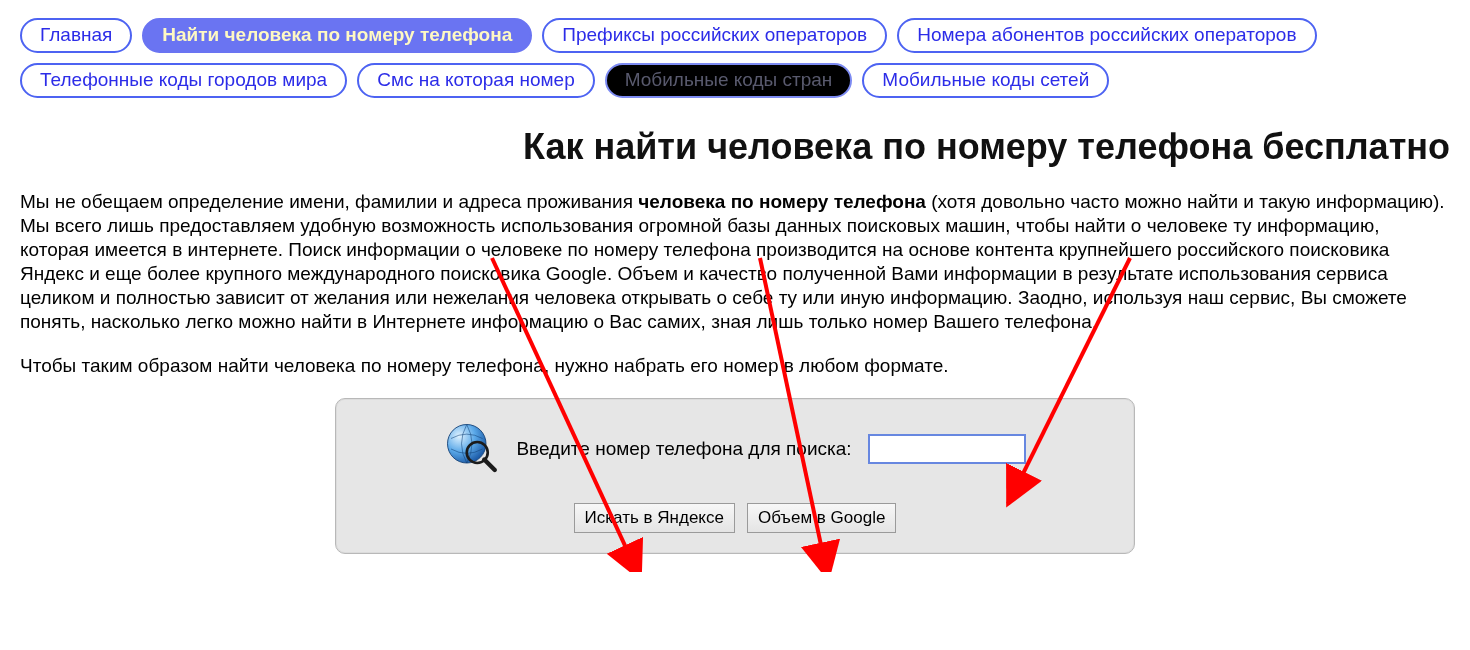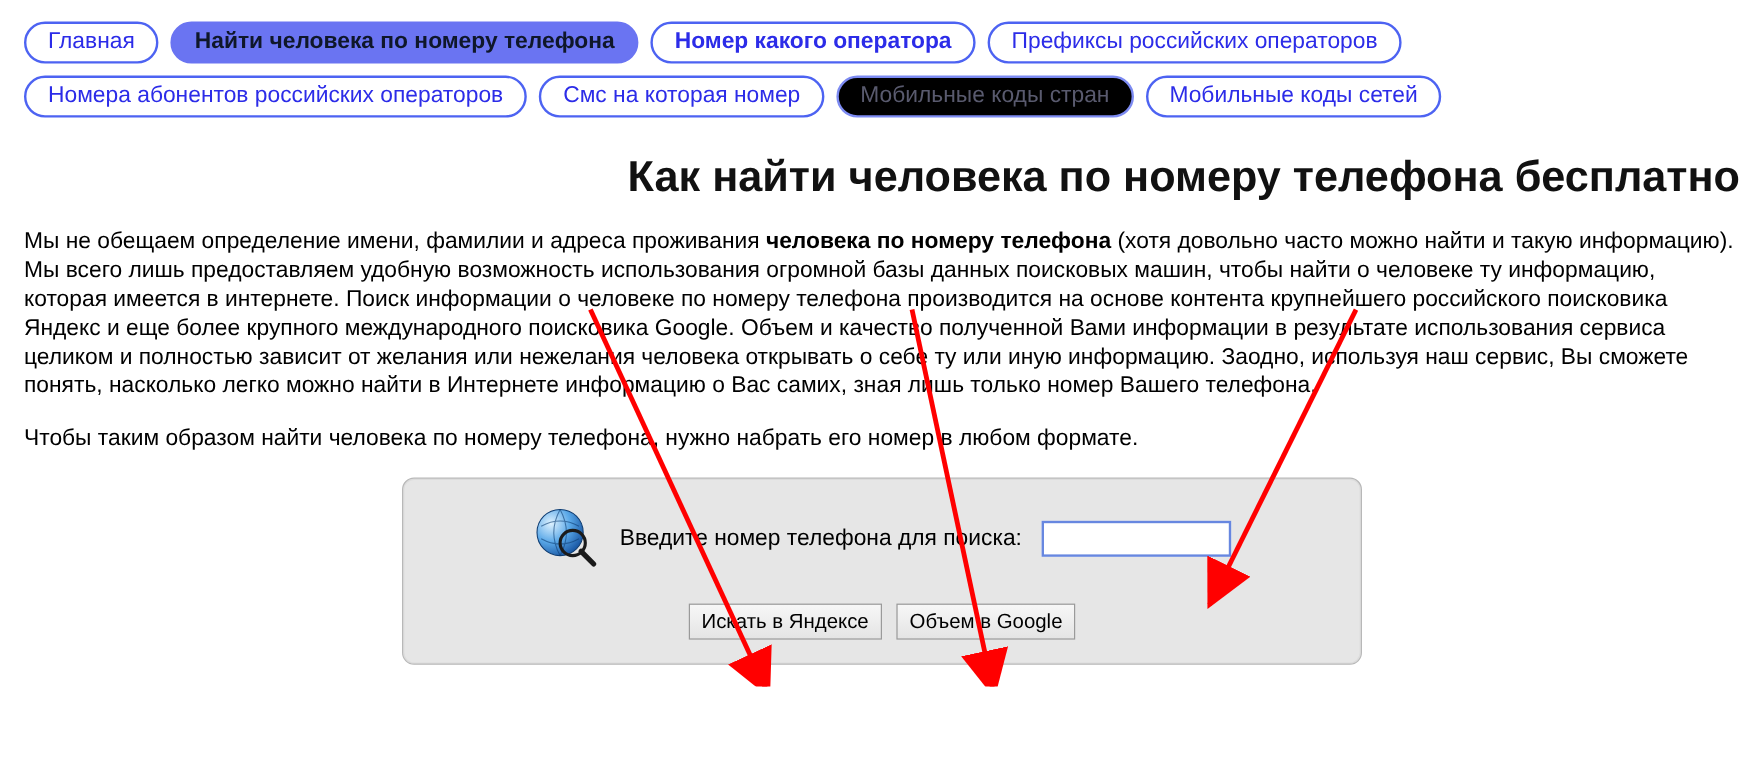--- a/index.html
+++ b/index.html
@@ -26,21 +26,21 @@
     border-radius: 18px;
     color: #2c2ce8;
     font-size: 19px;
     background: #fff;
     text-decoration: none;
     cursor: pointer;
     white-space: nowrap;
   }
   .nav-item.active {
     background: #6a74f2;
-    color: #0f172a;
+    color: #fef9c3;
     font-weight: bold;
     border-color: #6a74f2;
   }
   .nav-item.bold {
     font-weight: bold;
   }
   .nav-item.muted {
     background: #000000;
     color: #595a6e;
     border-color: #7d8bf2;
@@ -115,23 +115,23 @@
     left: 0;
     pointer-events: none;
   }
 </style>
 </head>
 <body>
 
 <div class="nav">
   <a class="nav-item">Главная</a>
   <a class="nav-item active">Найти человека по номеру телефона</a>
-  <a class="nav-item bold">Номер какого оператора</a>
   <a class="nav-item">Префиксы российских операторов</a>
   <a class="nav-item">Номера абонентов российских операторов</a>
+  <a class="nav-item">Телефонные коды городов мира</a>
   <a class="nav-item">Смс на которая номер</a>
   <a class="nav-item muted">Мобильные коды стран</a>
   <a class="nav-item">Мобильные коды сетей</a>
 </div>
 
 <h1 class="title">Как найти человека по номеру телефона бесплатно</h1>
 
 <p class="para">
   <span>Мы не обещаем определение имени, фамилии и адреса проживания </span><span class="highlight">человека по номеру телефона</span><span> (хотя довольно часто можно найти и такую информацию). Мы всего лишь предоставляем удобную возможность использования огромной базы данных поисковых машин, чтобы найти о человеке ту информацию, которая имеется в интернете. Поиск информации о человеке по номеру телефона производится на основе контента крупнейшего российского поисковика Яндекс и еще более крупного международного поисковика Google. Объем и качество полученной Вами информации в результате использования сервиса целиком и полностью зависит от желания или нежелания человека открывать о себе ту или иную информацию. Заодно, используя наш сервис, Вы сможете понять, насколько легко можно найти в Интернете информацию о Вас самих, зная лишь только номер Вашего телефона.</span>
 </p>

